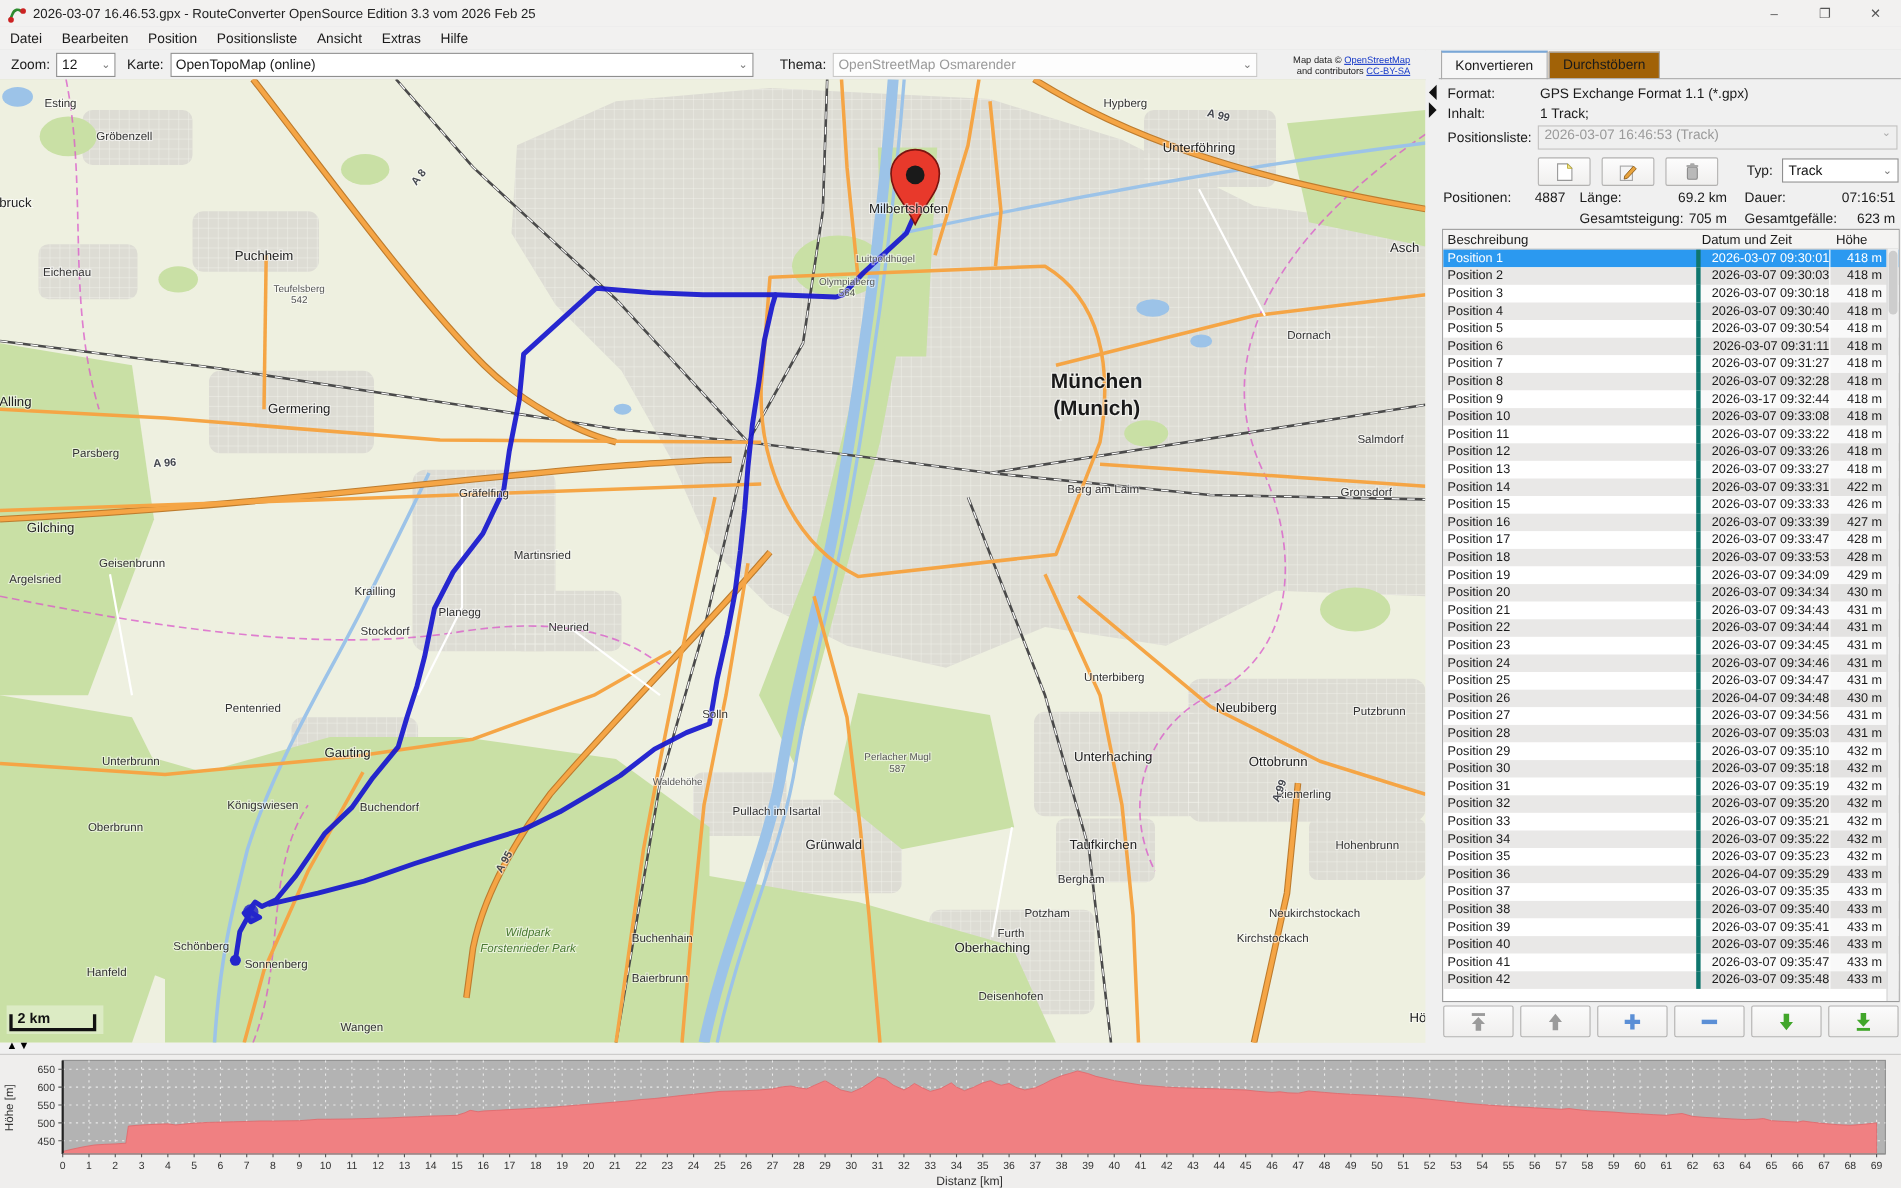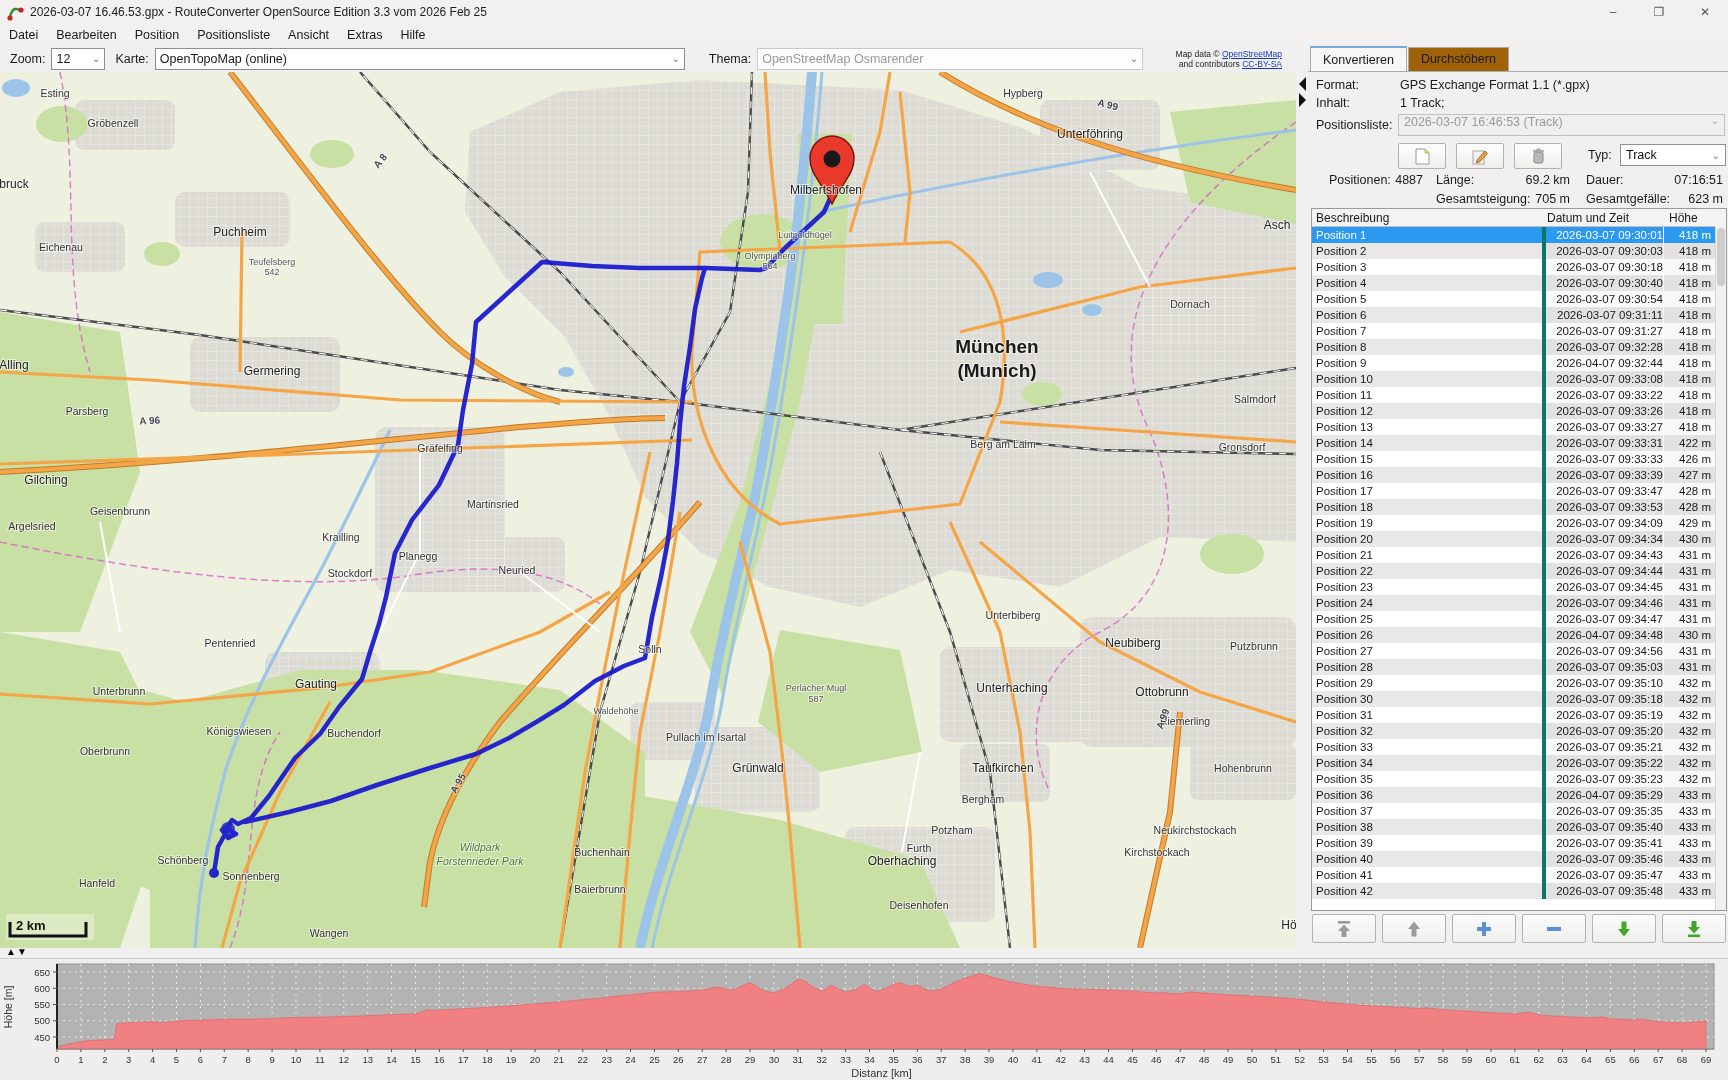--- a/index.html
+++ b/index.html
@@ -409,21 +409,21 @@
       <rect x="1" y="2" width="11" height="2" rx="1" fill="#a9a9a9"></rect>
       <rect x="4.5" y="0.5" width="4" height="2" rx="0.8" fill="#a9a9a9"></rect>
     </svg>
   </div>
   <div class="frow" style="left:280px;top:103px">Typ:</div>
   <div class="typcombo" style="left:312px;top:99px;width:94px">
     <span>Track</span>
     <span class="chev">⌄</span>
   </div>
 
-  <div class="statlbl" style="left:21px;top:128px">Positionen:</div>
+  <div class="statlbl" style="left:4px;top:128px">Positionen:</div>
   <div class="statval" style="left:70px;top:128px;width:45px">4887</div>
   <div class="statlbl" style="left:128px;top:128px">Länge:</div>
   <div class="statval" style="left:190px;top:128px;width:72px">69.2 km</div>
   <div class="statlbl" style="left:278px;top:128px">Dauer:</div>
   <div class="statval" style="left:340px;top:128px;width:75px">07:16:51</div>
 
   <div class="statlbl" style="left:128px;top:147px">Gesamtsteigung:</div>
   <div class="statval" style="left:222px;top:147px;width:40px">705 m</div>
   <div class="statlbl" style="left:278px;top:147px">Gesamtgefälle:</div>
   <div class="statval" style="left:372px;top:147px;width:43px">623 m</div>
@@ -470,21 +470,21 @@
           <div class="td td2">2026-03-07 09:31:27</div>
           <div class="td td3">418 m</div>
         </div>
         <div class="trow alt">
           <div class="td td1">Position 8</div>
           <div class="td td2">2026-03-07 09:32:28</div>
           <div class="td td3">418 m</div>
         </div>
         <div class="trow">
           <div class="td td1">Position 9</div>
-          <div class="td td2">2026-04-07 09:32:44</div>
+          <div class="td td2">2026-03-17 09:32:44</div>
           <div class="td td3">418 m</div>
         </div>
         <div class="trow alt">
           <div class="td td1">Position 10</div>
           <div class="td td2">2026-03-07 09:33:08</div>
           <div class="td td3">418 m</div>
         </div>
         <div class="trow">
           <div class="td td1">Position 11</div>
           <div class="td td2">2026-03-07 09:33:22</div>

